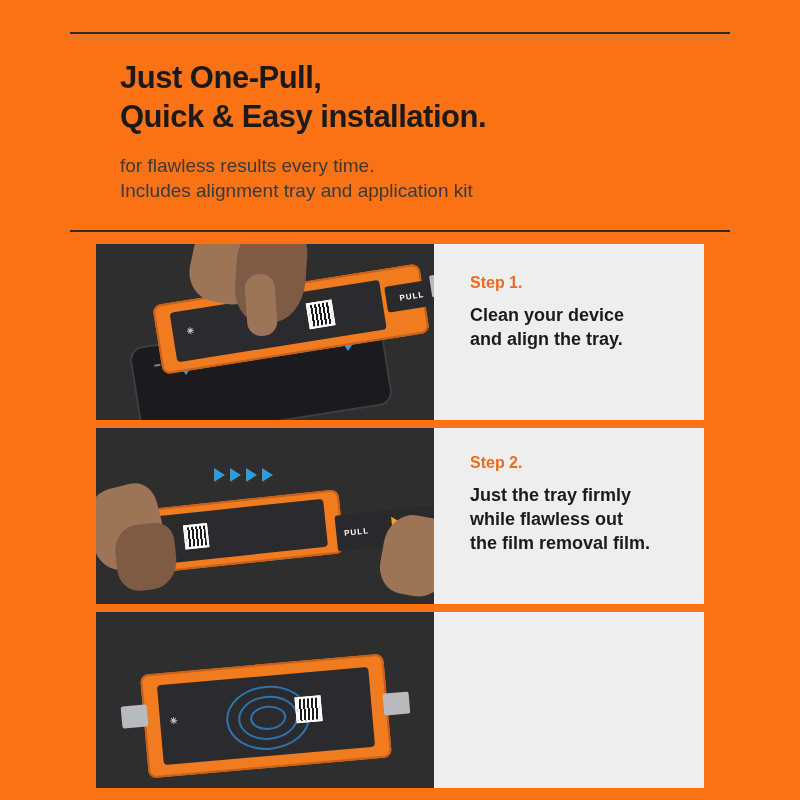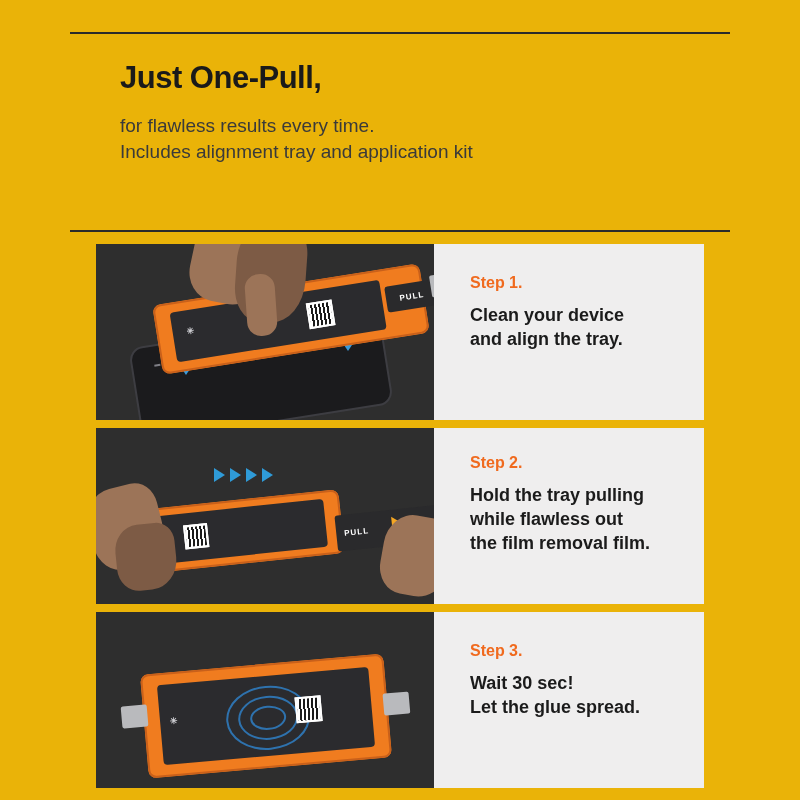--- a/index.html
+++ b/index.html
@@ -10,21 +10,21 @@
     width: 800px;
     height: 800px;
     background: #ffffff;
     font-family: "Liberation Sans", sans-serif;
     overflow: hidden;
   }
   .page {
     position: relative;
     width: 800px;
     height: 800px;
-    background: #eab308;
+    background: #f97316;
   }
 
   
   .header {
     position: absolute;
     left: 70px;
     top: 32px;
     width: 660px;
     height: 200px;
     border-top: 2px solid #2b2b2b;
@@ -203,20 +203,21 @@
   }
 </style>
 </head>
 <body>
 
 <div class="page">
 
   <div class="header">
     <div class="headline">
       <div>Just One-Pull,</div>
+      <div>Quick &amp; Easy installation.</div>
     </div>
     <div class="subline">
       <div>for flawless results every time.</div>
       <div>Includes alignment tray and application kit</div>
     </div>
   </div>
 
   <div class="steps">
 
     <div class="step-row">
@@ -274,43 +275,36 @@
         <div class="chev" style="left:296px; top:88px; transform: rotate(-6deg);"></div>
         <div class="chev" style="left:312px; top:90px; transform: rotate(-6deg);"></div>
 
         <div class="hand" style="left:-6px; top:58px; width:72px; height:82px; transform: rotate(-14deg);"></div>
         <div class="hand dark" style="left:20px; top:96px; width:60px; height:66px; transform: rotate(-6deg);"></div>
         <div class="hand" style="left:286px; top:88px; width:70px; height:80px; transform: rotate(10deg);"></div>
       </div>
       <div class="text-pane" style="padding-top:26px;">
         <div class="step-label">Step 2.</div>
         <div class="step-desc">
-          <div>Hold the tray pulling</div>
+          <div>Just the tray firmly</div>
           <div>while flawless out</div>
           <div>the film removal film.</div>
         </div>
       </div>
     </div>
 
     <div class="step-row">
       <div class="photo">
         <div class="tray" style="left:48px; top:52px; width:244px; height:104px; transform: rotate(-5deg);">
           <div class="tray-inner" style="left:16px; top:12px; width:212px; height:80px;"></div>
           <div class="ripple" style="left:82px; top:22px; width:80px; height:60px;"></div>
           <div class="ripple" style="left:94px; top:32px; width:56px; height:40px;"></div>
           <div class="ripple" style="left:106px; top:42px; width:32px; height:20px;"></div>
           <div class="qr" style="left:152px; top:36px; width:22px; height:22px;"></div>
           <div class="logo-dot" style="left:26px; top:44px;">✳</div>
           <div class="side-tab" style="left:-22px; top:30px; width:26px; height:22px;"></div>
           <div class="side-tab" style="left:240px; top:40px; width:26px; height:22px;"></div>
         </div>
       </div>
-      <div class="text-pane">
-        <div class="step-label">Step 3.</div>
-        <div class="step-desc">
-          <div>Wait 30 sec!</div>
-          <div>Let the glue spread.</div>
-        </div>
-      </div>
     </div>
 
   </div>
 </div>
 
 </body></html>

